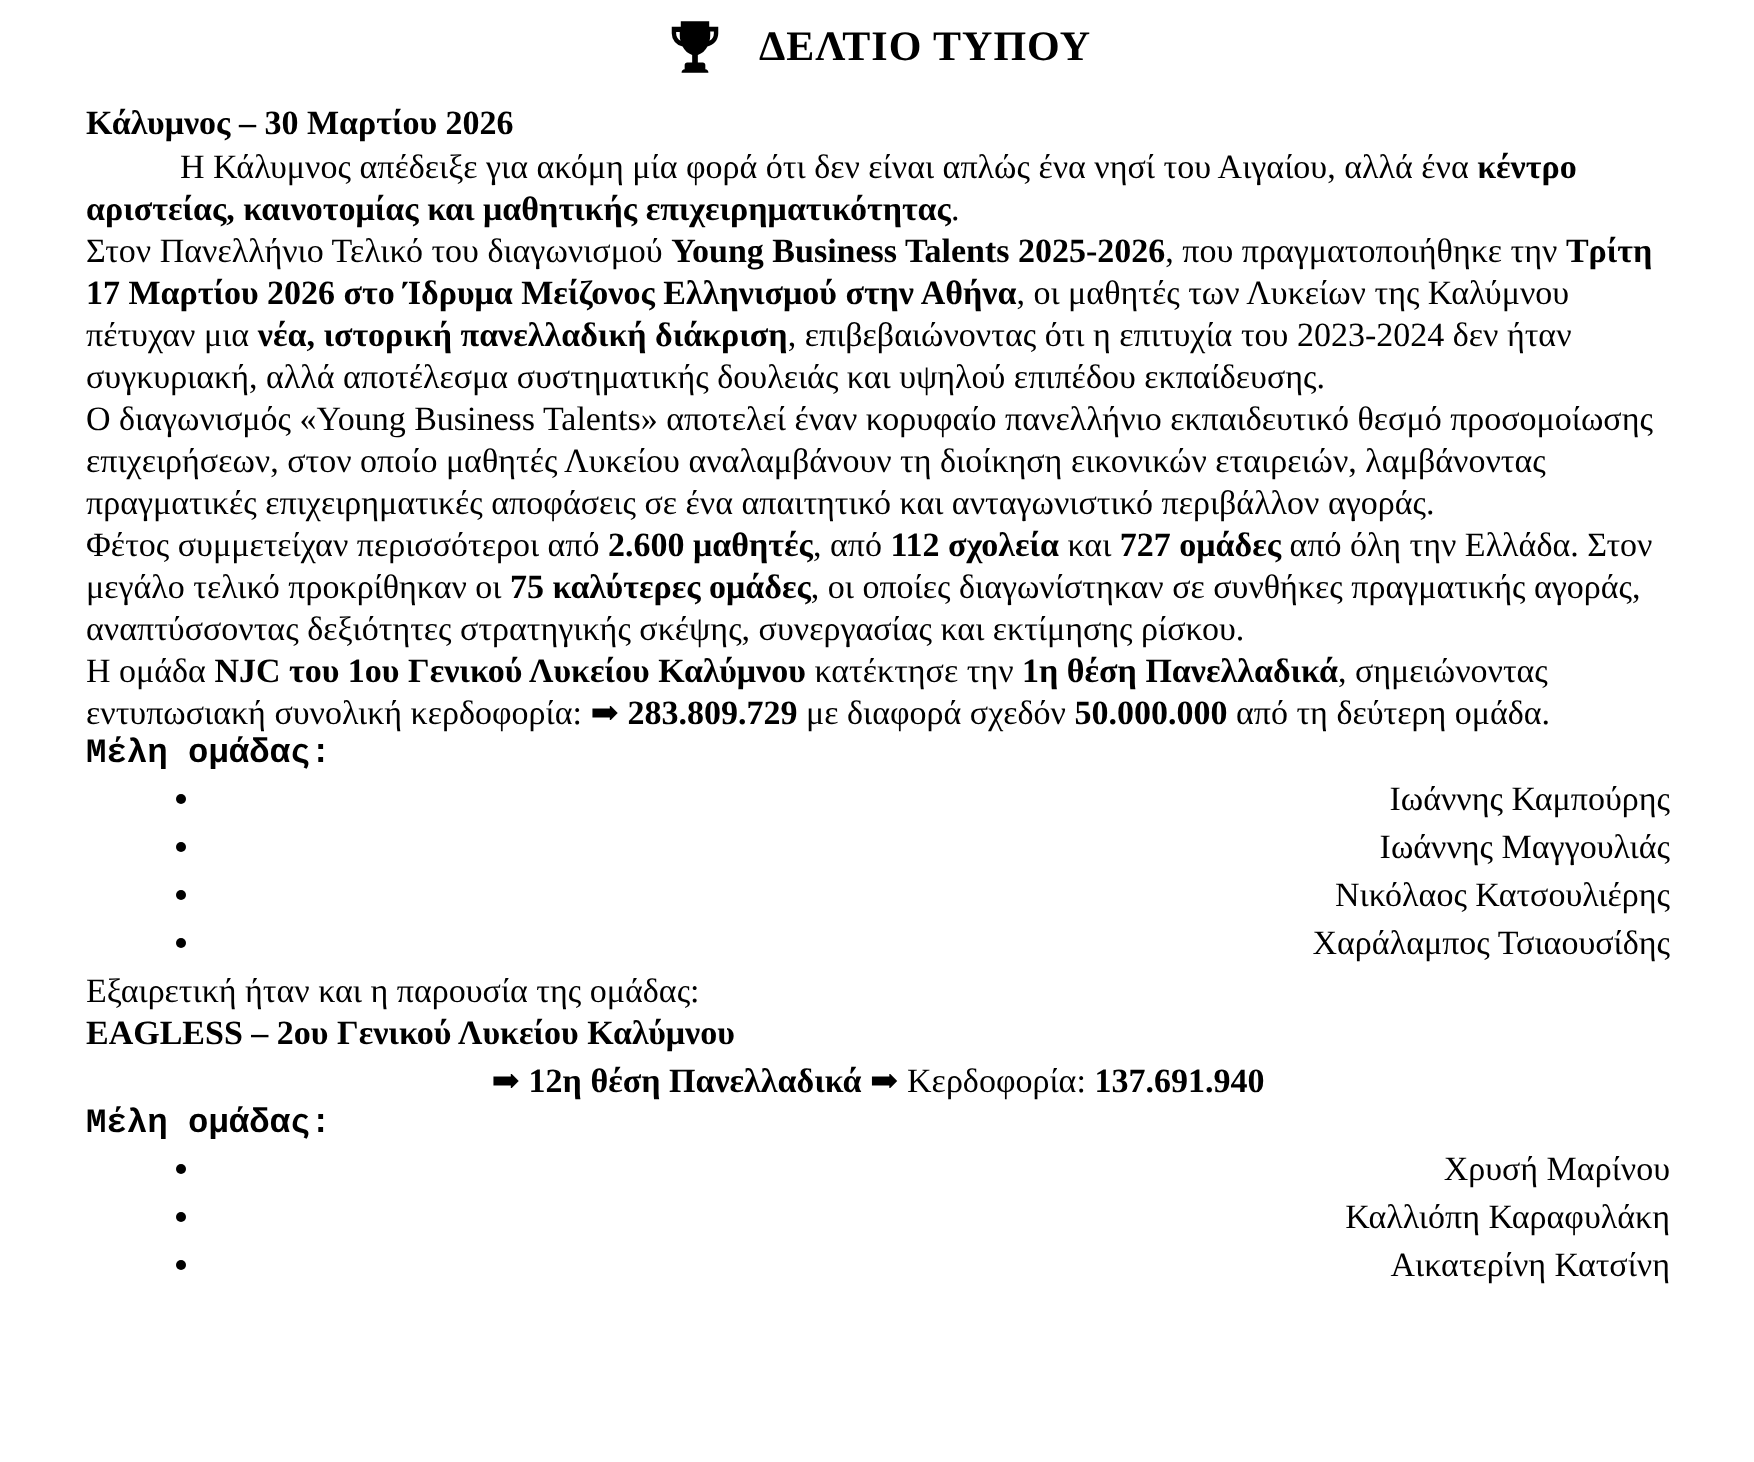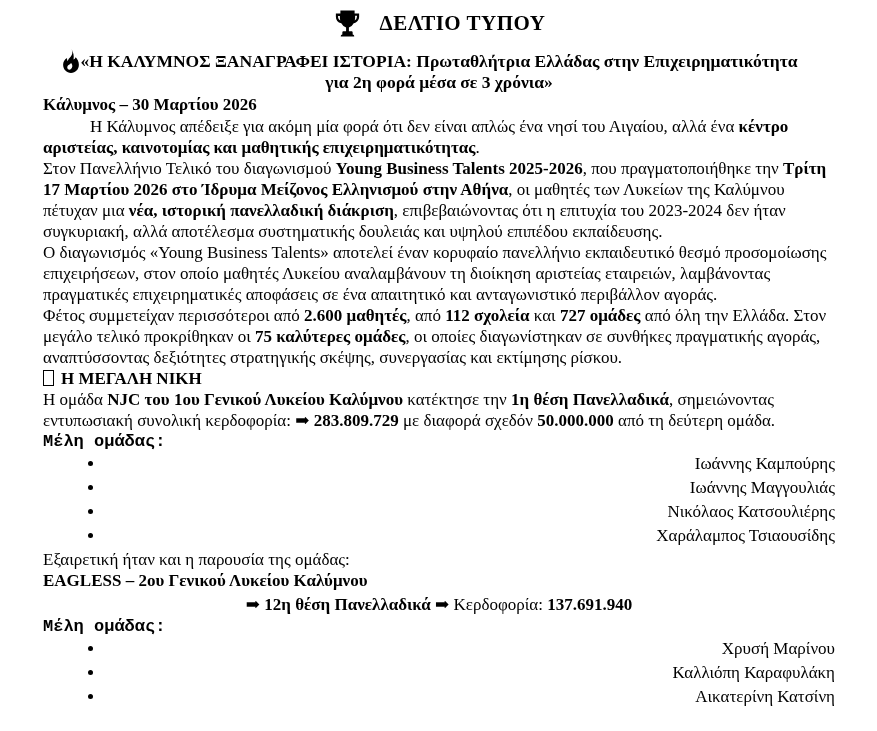--- a/index.html
+++ b/index.html
@@ -46,38 +46,28 @@
 
   <div class="title-row">
     <span>
       <svg class="trophy" viewBox="0 0 24 24" fill="#000000" aria-hidden="true">
         <path d="M6.5 2h11v2.2H21v2.6c0 2.5-1.8 4.6-4.2 5a6.6 6.6 0 0 1-3.7 3.3v2.9h1.9c.6 0 1 .4 1 1v1.6c.7.1 1.2.4 1.2 1.4H6.8c0-1 .5-1.3 1.2-1.4V19c0-.6.4-1 1-1h1.9v-2.9a6.6 6.6 0 0 1-3.7-3.3A5.1 5.1 0 0 1 3 6.8V4.2h3.5V2zm-1.8 4v.8c0 1.2.7 2.3 1.7 2.8-.2-.6-.3-1.3-.3-2V6.2H4.7V6zm14.6 0h-1.4v1.6c0 .7-.1 1.4-.3 2a3.2 3.2 0 0 0 1.7-2.8V6z"></path>
       </svg>
     </span>
     <span class="doc-title">ΔΕΛΤΙΟ ΤΥΠΟΥ</span>
   </div>
 
-  <div class="headline">
-    <span>
-      <svg class="fire" viewBox="0 0 24 26" fill="#000000" aria-hidden="true">
-        <path fill-rule="evenodd" d="M12.6 0c1.6 3.6 1 6-1 8.3-1.3 1.5-2.8 2.8-3.2 4.9-.5-1-.9-2.2-.7-3.6C4.8 11.5 3.4 13.7 3.4 17c0 5 3.9 9 8.6 9s8.6-4 8.6-9c0-3.5-1.6-6.1-3.5-8.2-.5 1.2-1.2 2.1-2.3 2.6.7-3.9-.4-8-2.2-11.4zm-.4 15.2c2 2.4 1.5 5.2-.2 6.6-.9.7-2.3.9-3.2.2-1-.8-1.3-2.6-.1-4 .8-1 2.3-1.5 3.5-2.8z"></path>
-      </svg>
-    </span>
-    <div>«Η ΚΑΛΥΜΝΟΣ ΞΑΝΑΓΡΑΦΕΙ ΙΣΤΟΡΙΑ: Πρωταθλήτρια Ελλάδας στην Επιχειρηματικότητα</div>
-    <div>για 2η φορά μέσα σε 3 χρόνια»</div>
-  </div>
 
   <p class="dateline">Κάλυμνος – 30 Μαρτίου 2026</p>
 
   <p class="indent-first"><span>Η Κάλυμνος απέδειξε για ακόμη μία φορά ότι δεν είναι απλώς ένα νησί του Αιγαίου, αλλά ένα </span><span class="b">κέντρο αριστείας, καινοτομίας και μαθητικής επιχειρηματικότητας</span><span>.</span></p>
   <p><span>Στον Πανελλήνιο Τελικό του διαγωνισμού </span><span class="b">Young Business Talents 2025-2026</span><span>, που πραγματοποιήθηκε την </span><span class="b">Τρίτη 17 Μαρτίου 2026 στο Ίδρυμα Μείζονος Ελληνισμού στην Αθήνα</span><span>, οι μαθητές των Λυκείων της Καλύμνου πέτυχαν μια </span><span class="b">νέα, ιστορική πανελλαδική διάκριση</span><span>, επιβεβαιώνοντας ότι η επιτυχία του 2023-2024 δεν ήταν συγκυριακή, αλλά αποτέλεσμα συστηματικής δουλειάς και υψηλού επιπέδου εκπαίδευσης.</span></p>
-  <p><span>Ο διαγωνισμός «Young Business Talents» αποτελεί έναν κορυφαίο πανελλήνιο εκπαιδευτικό θεσμό προσομοίωσης επιχειρήσεων, στον οποίο μαθητές Λυκείου αναλαμβάνουν τη διοίκηση αριστείας εταιρειών, λαμβάνοντας πραγματικές επιχειρηματικές αποφάσεις σε ένα απαιτητικό και ανταγωνιστικό περιβάλλον αγοράς.</span></p>
+  <p><span>Ο διαγωνισμός «Young Business Talents» αποτελεί έναν κορυφαίο πανελλήνιο εκπαιδευτικό θεσμό προσομοίωσης επιχειρήσεων, στον οποίο μαθητές Λυκείου αναλαμβάνουν τη διοίκηση εικονικών εταιρειών, λαμβάνοντας πραγματικές επιχειρηματικές αποφάσεις σε ένα απαιτητικό και ανταγωνιστικό περιβάλλον αγοράς.</span></p>
   <p><span>Φέτος συμμετείχαν περισσότεροι από </span><span class="b">2.600 μαθητές</span><span>, από </span><span class="b">112 σχολεία</span><span> και </span><span class="b">727 ομάδες</span><span> από όλη την Ελλάδα. Στον μεγάλο τελικό προκρίθηκαν οι </span><span class="b">75 καλύτερες ομάδες</span><span>, οι οποίες διαγωνίστηκαν σε συνθήκες πραγματικής αγοράς, αναπτύσσοντας δεξιότητες στρατηγικής σκέψης, συνεργασίας  και εκτίμησης ρίσκου.</span></p>
 
-  <p class="big-win"><span class="tofu"></span><span>Η ΜΕΓΑΛΗ ΝΙΚΗ</span></p>
 
   <p class="profit-line"><span>Η ομάδα </span><span class="b">NJC του 1ου Γενικού Λυκείου Καλύμνου</span><span> κατέκτησε την </span><span class="b">1η θέση Πανελλαδικά</span><span>, σημειώνοντας εντυπωσιακή συνολική κερδοφορία: </span><span class="b">➡ </span><span class="b">283.809.729</span><span> με διαφορά σχεδόν </span><span class="b">50.000.000</span><span> από τη δεύτερη ομάδα.</span></p>
 
   <p class="label">Μέλη ομάδας:</p>
   <ul>
       <li>Ιωάννης Καμπούρης</li>
       <li>Ιωάννης Μαγγουλιάς</li>
       <li>Νικόλαος Κατσουλιέρης</li>
       <li>Χαράλαμπος Τσιαουσίδης</li>
     </ul>

